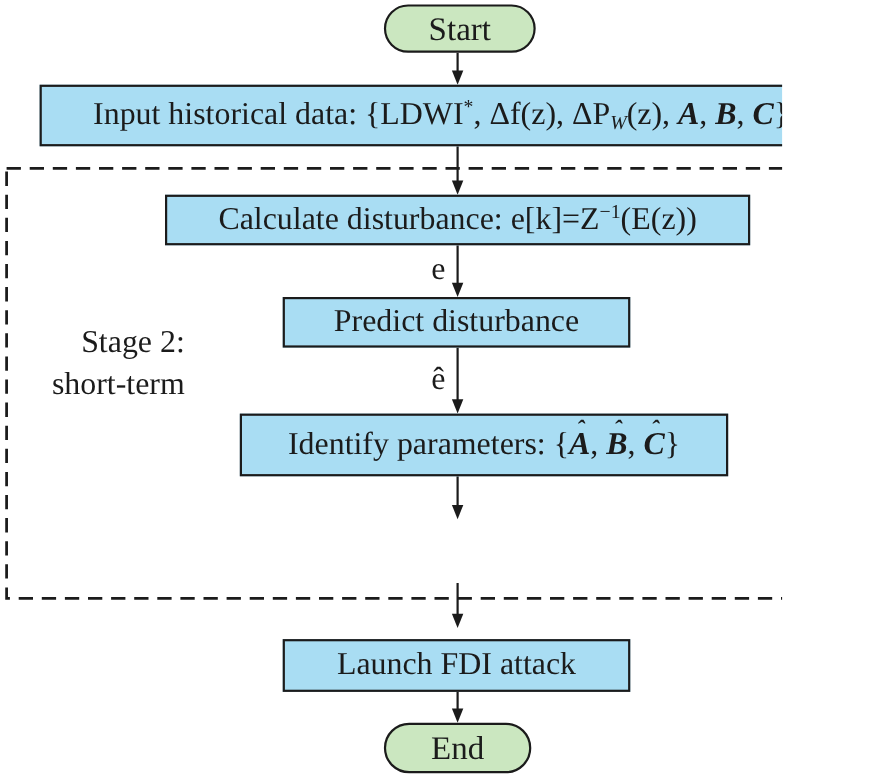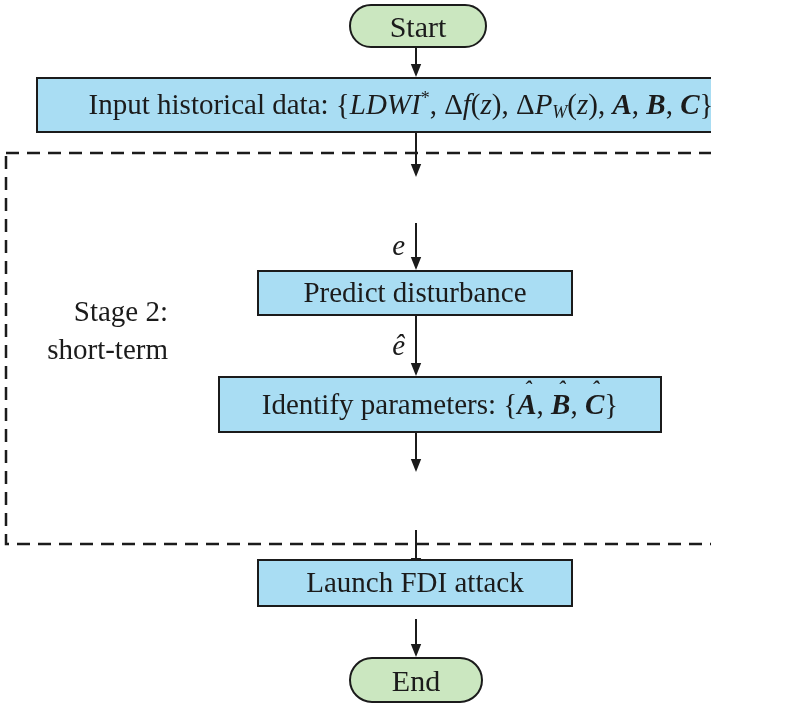--- a/index.html
+++ b/index.html
@@ -57,21 +57,21 @@
   }
   .edge-label{
     position:absolute;
     width:52px;
     text-align:right;
     font-size:29px;
   }
   .edge-label-e{left:353px;top:229px;}
   .edge-label-ehat{left:353px;top:329px;}
   
-  .i{font-style:italic;}
+  .i{}
   .bi{font-style:italic;font-weight:bold;}
   .sup{font-size:62%;vertical-align:0.55em;line-height:0;}
   .isub{font-size:62%;font-style:italic;vertical-align:-0.25em;line-height:0;}
   .supsub{
     display:inline-flex;
     flex-direction:column;
     align-items:flex-start;
     font-size:62%;
     line-height:1.05;
     vertical-align:-0.45em;
@@ -126,31 +126,34 @@
   </svg>
 
   <div class="node terminal" style="left:349px;top:4px;width:138px;height:44px;">
     <span>Start</span>
   </div>
 
   <div class="node" style="left:36px;top:77px;width:730px;height:56px;">
     <span><span>Input historical data: {</span><span class="i">LDWI</span><span class="sup">*</span><span>, Δ</span><span class="i">f</span><span>(</span><span class="i">z</span><span>), Δ</span><span class="i">P</span><span class="isub">W</span><span>(</span><span class="i">z</span><span>), </span><span class="bi">A</span><span>, </span><span class="bi">B</span><span>, </span><span class="bi">C</span><span>}</span></span>
   </div>
 
+  <div class="node" style="left:150px;top:177px;width:532px;height:46px;">
+    <span><span>Calculate disturbance: </span><span class="i">e</span><span>[</span><span class="i">k</span><span>]=</span><span class="i">Z</span><span class="sup">−1</span><span>(</span><span class="i">E</span><span>(</span><span class="i">z</span><span>))</span></span>
+  </div>
 
   <div class="node" style="left:257px;top:270px;width:316px;height:46px;text-align:center;">
     <span><span>Predict disturbance</span></span>
   </div>
 
   <div class="node" style="left:186px;top:376px;width:444px;height:57px;margin-left:32px;">
     <span><span>Identify parameters: {</span><span class="hatwrap bi"><span class="hat">ˆ</span><span>A</span></span><span>, </span><span class="hatwrap bi"><span class="hat">ˆ</span><span>B</span></span><span>, </span><span class="hatwrap bi"><span class="hat">ˆ</span><span>C</span></span><span>}</span></span>
   </div>
 
 
-  <div class="node" style="left:257px;top:559px;width:316px;height:48px;">
+  <div class="node" style="left:257px;top:581px;width:316px;height:48px;">
     <span><span>Launch FDI attack</span></span>
   </div>
 
   <div class="node terminal" style="left:349px;top:657px;width:134px;height:46px;">
     <span>End</span>
   </div>
 
   <div class="stage-label">
     <div>Stage 2:</div>
     <div>short-term</div>

